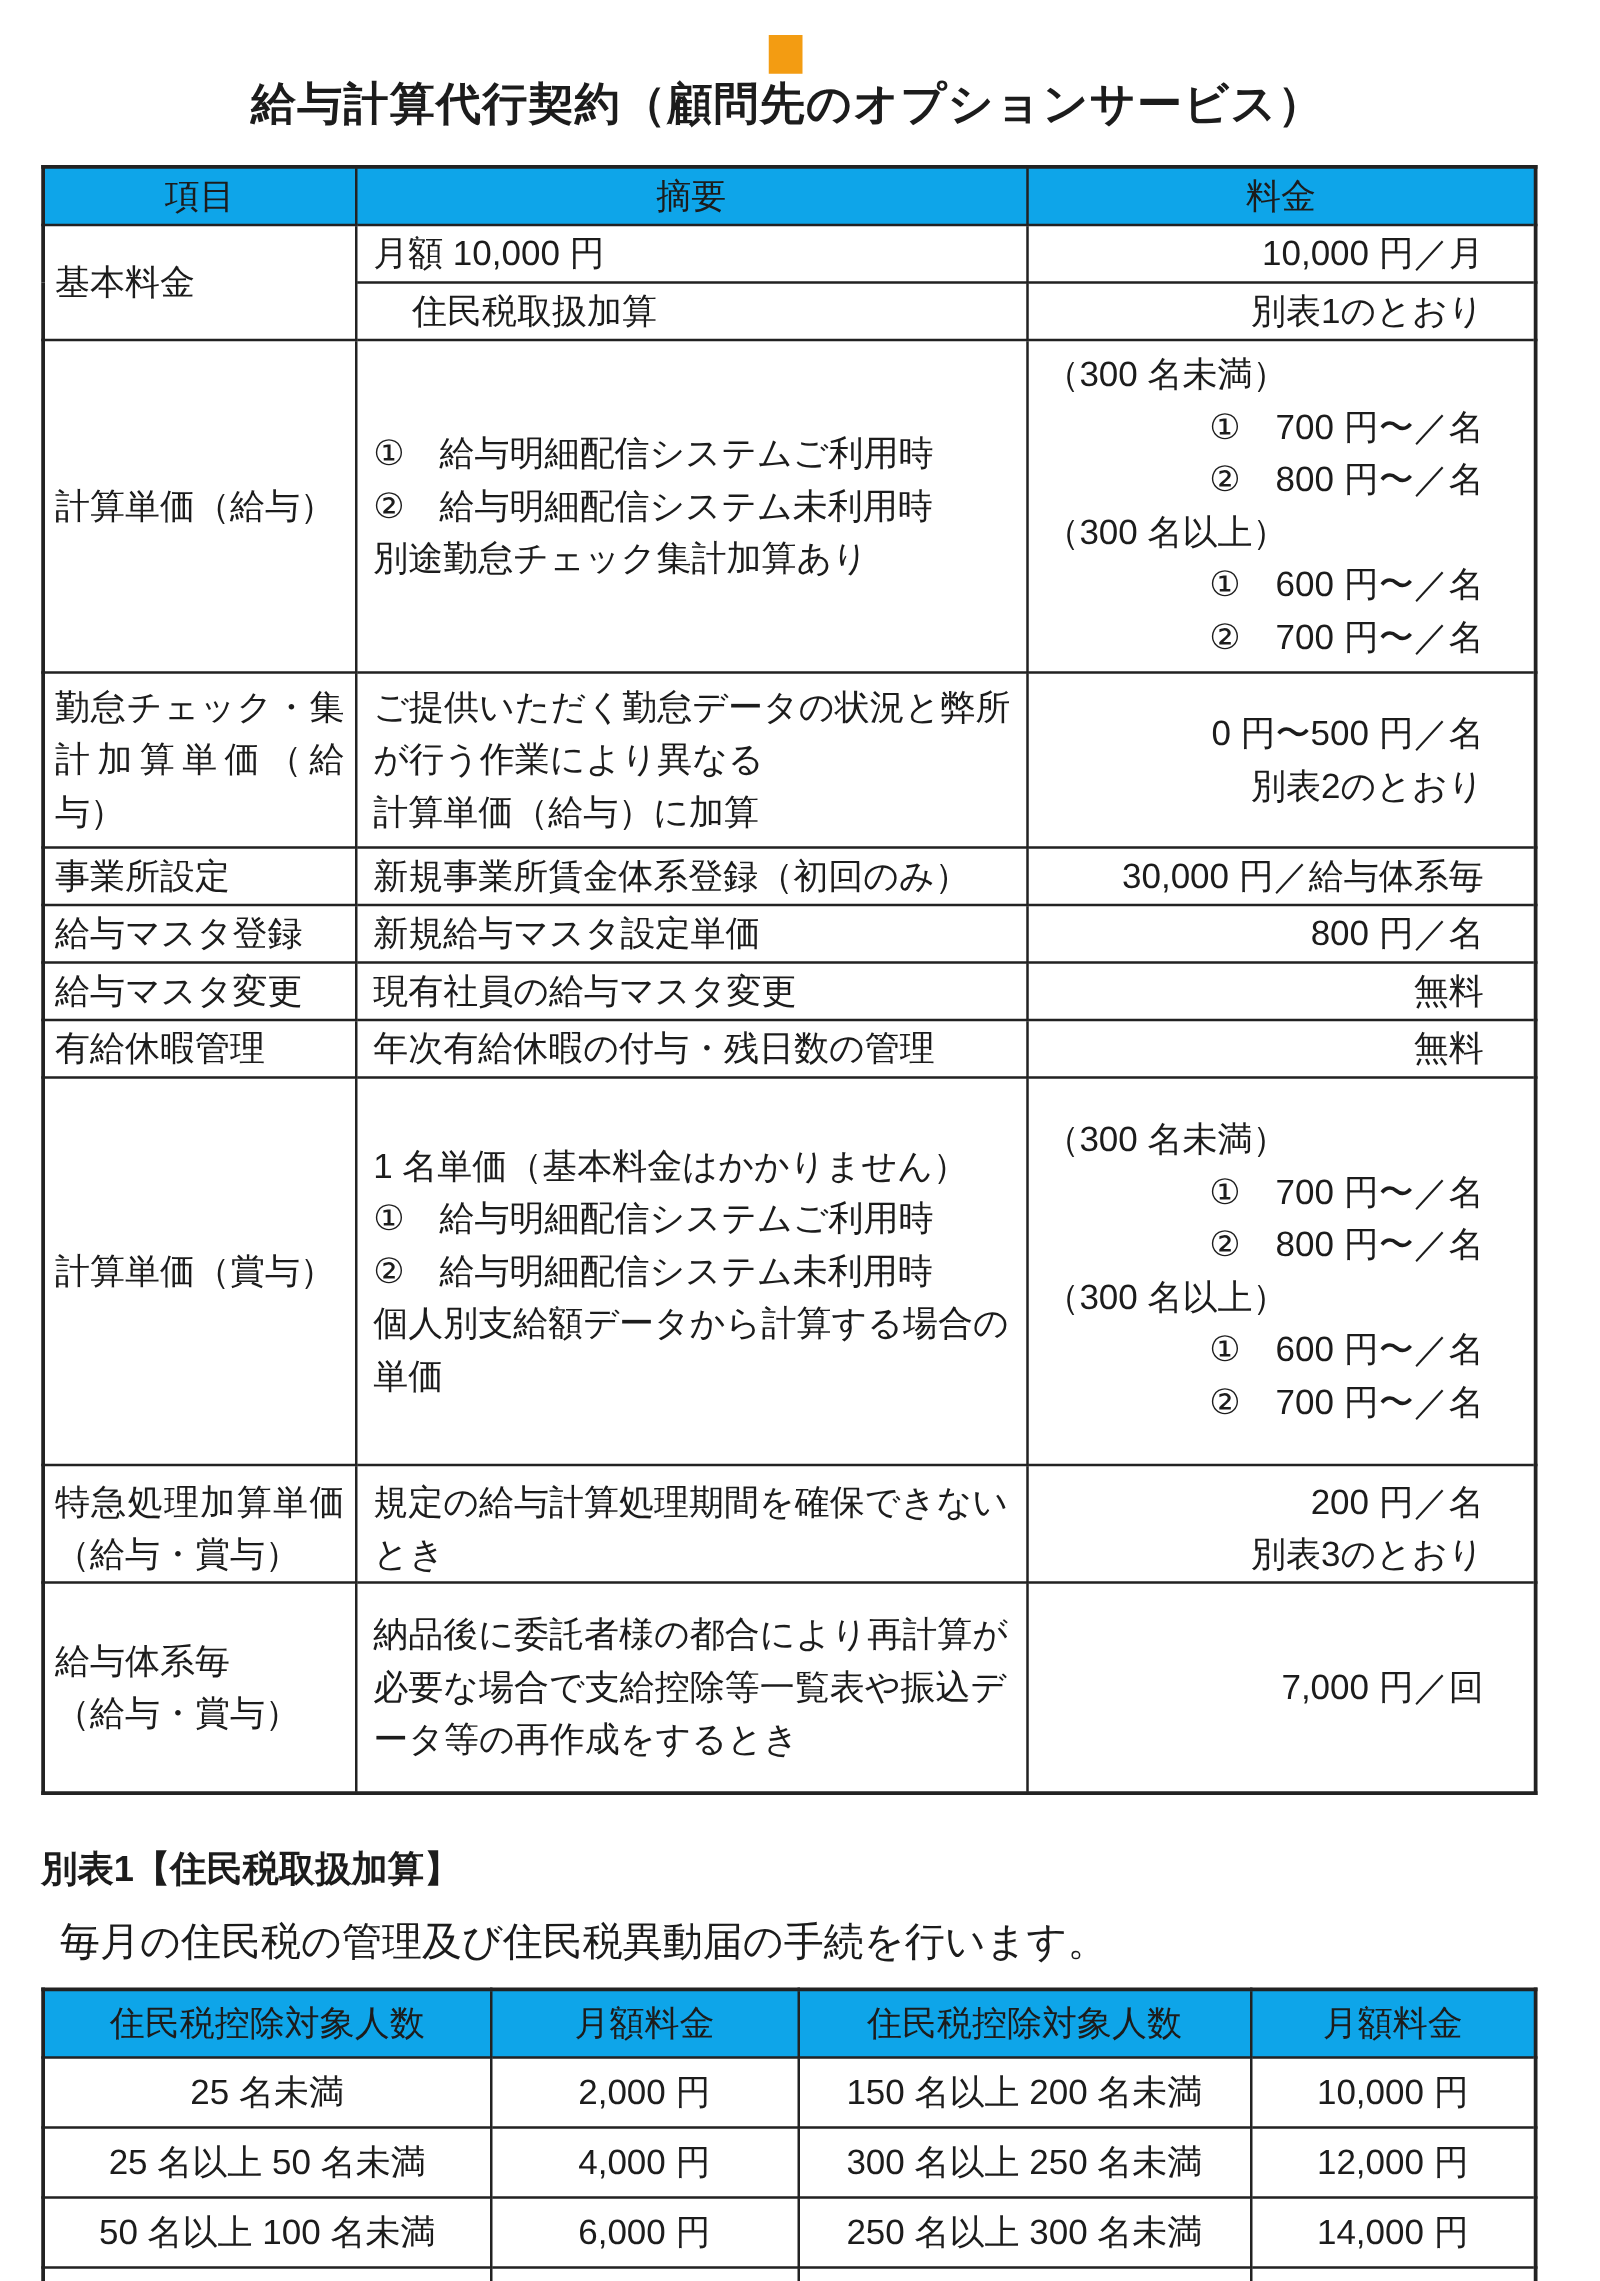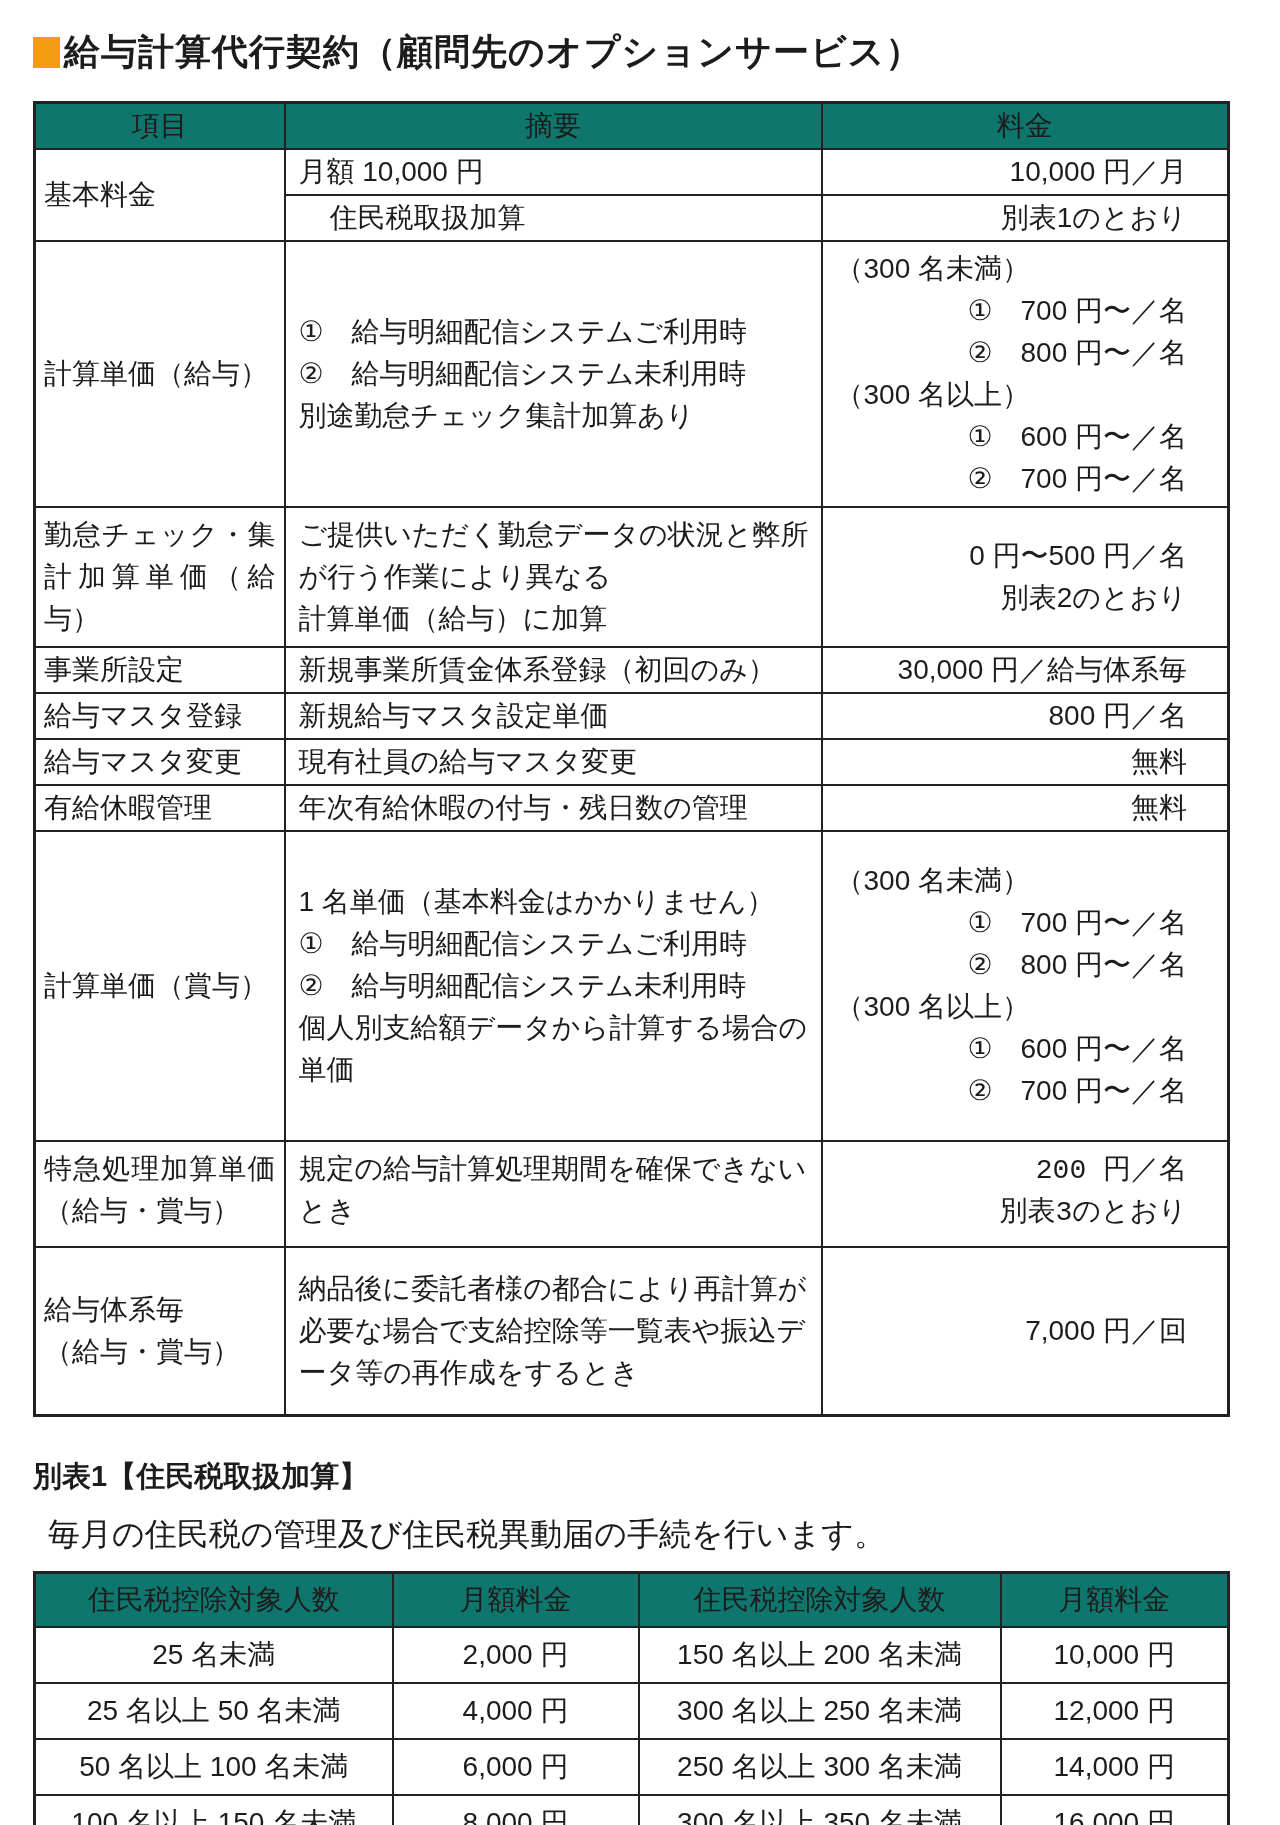--- a/index.html
+++ b/index.html
@@ -5,46 +5,46 @@
   html,body{margin:0;padding:0;background:#ffffff;}
   body{
     width:1280px;min-height:1825px;
     font-family:"Liberation Sans","DejaVu Sans",sans-serif;
     color:#1c1c1c;
     -webkit-font-smoothing:antialiased;
   }
   .page{padding:28px 0 0 33px;width:1194px;}
 
   
-  .title{display:flex;align-items:center;margin:0 0 24px 0;}
+  .title{display:flex;align-items:center;margin:0 0 24px 0;flex-direction:column;}
   .sq{width:27px;height:31px;background:#f39c12;flex:0 0 auto;margin-right:4px;}
   .title-text{font-size:36px;font-weight:bold;letter-spacing:1px;white-space:nowrap;}
 
   
   table{border-collapse:collapse;table-layout:fixed;width:1194px;}
   .mt,.bt{border:3px solid #222;}
   .mt th,.mt td,.bt th,.bt td{border:2px solid #222;font-size:28px;}
-  th{background:#0f766e;font-weight:normal;}
+  th{background:#0ea5e9;font-weight:normal;}
 
   
   .mt col.c1{width:250px;}
   .mt col.c2{width:537px;}
   .mt col.c3{width:407px;}
   .mt th{height:42px;}
   .mt td{padding-top:1px;padding-bottom:1px;vertical-align:middle;line-height:1.5;}
   .item{padding-left:8px;padding-right:8px;text-align:justify;}
   .item .il{text-align:left;}
   .desc{padding-left:13px;padding-right:10px;text-align:left;}
   .fee{padding-left:0;padding-right:0;}
   .fee.single{text-align:right;padding-right:40px;}
   .fee .fr{text-align:right;padding-right:40px;}
   .fee .fl{text-align:left;padding-left:13px;}
   tr.subrow td{border-top-width:1px;padding-left:44px;}
   tr.p6  td{padding-top:6px;padding-bottom:6px;}
-  tr.p8  td{padding-top:8px;padding-bottom:12px;font-family:Liberation Mono, monospace;}
+  tr.p8  td{padding-top:8px;padding-bottom:0;}
   tr.p20 td{padding-top:20px;padding-bottom:20px;}
   tr.p28 td{padding-top:28px;padding-bottom:28px;}
 
   
   .ap-head{margin-top:40px;font-size:29px;font-weight:bold;}
   .ap-note{margin-top:16px;margin-left:15px;font-size:32px;}
   .bt{margin-top:14px;}
   .bt col.b1{width:358px;}
   .bt col.b2{width:246px;}
   .bt col.b3{width:362px;}

